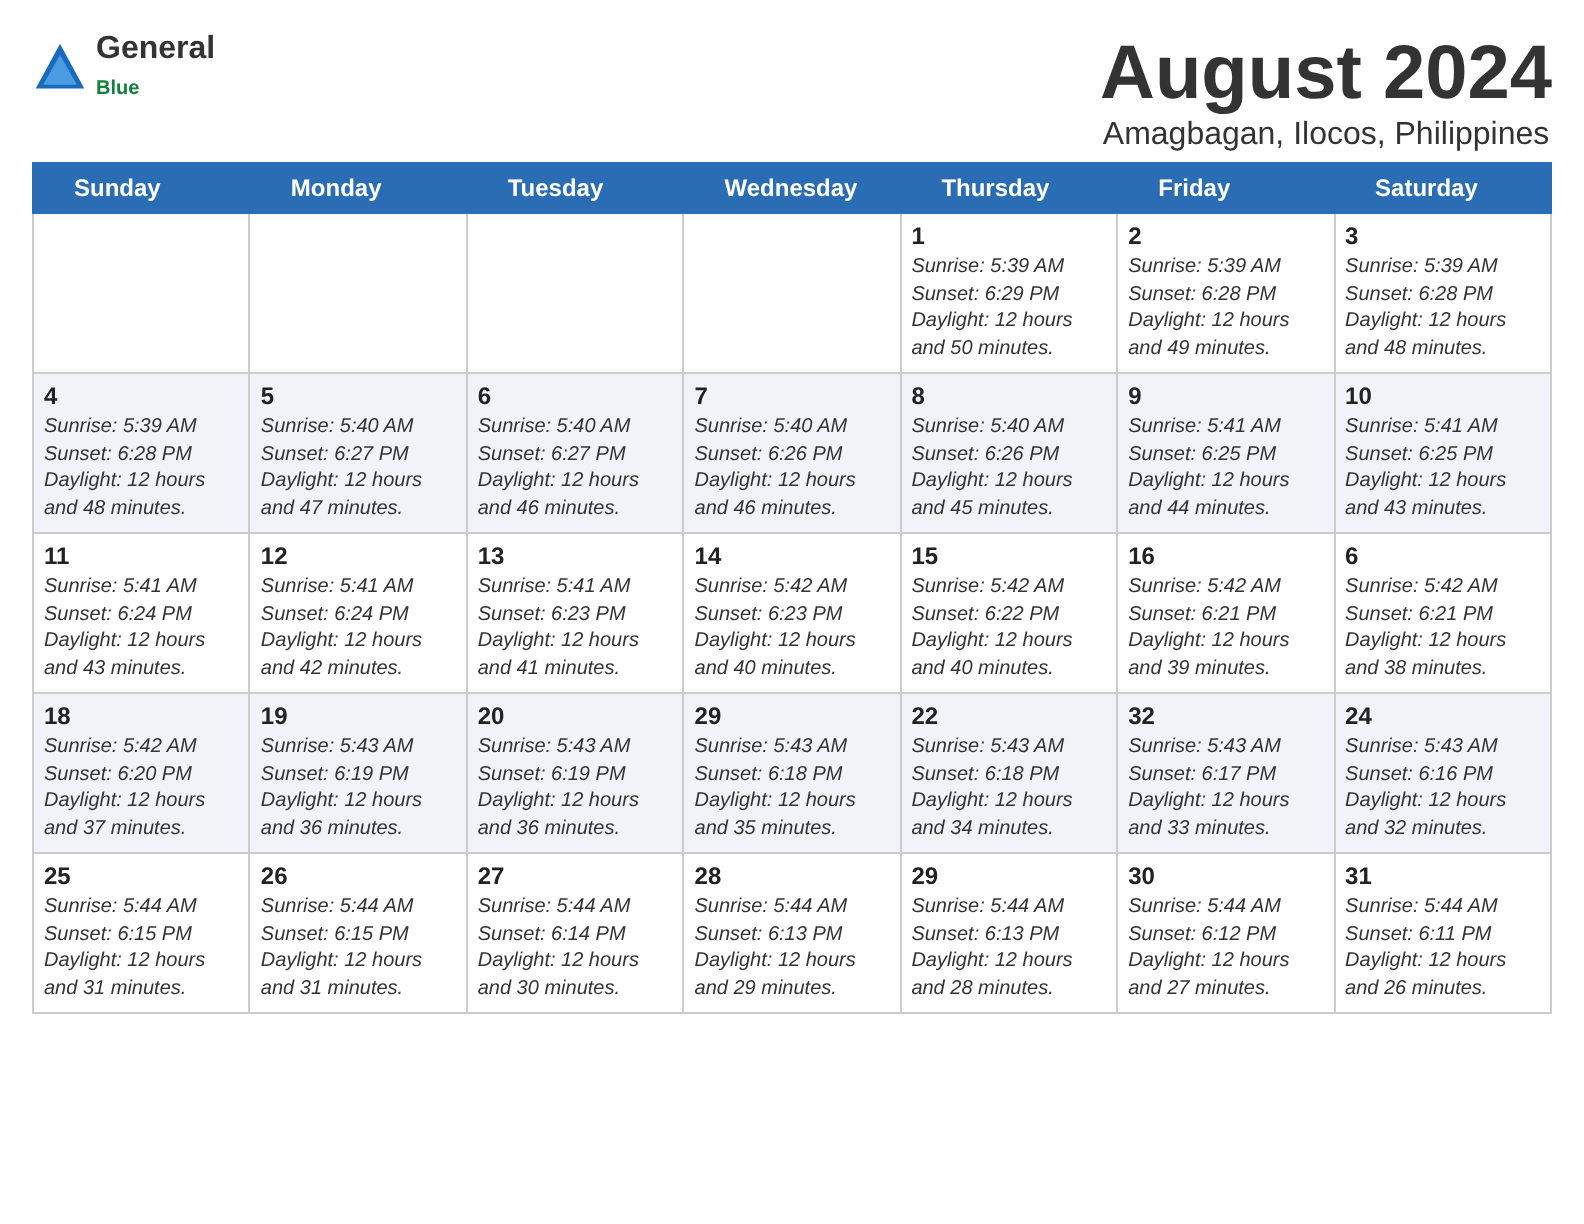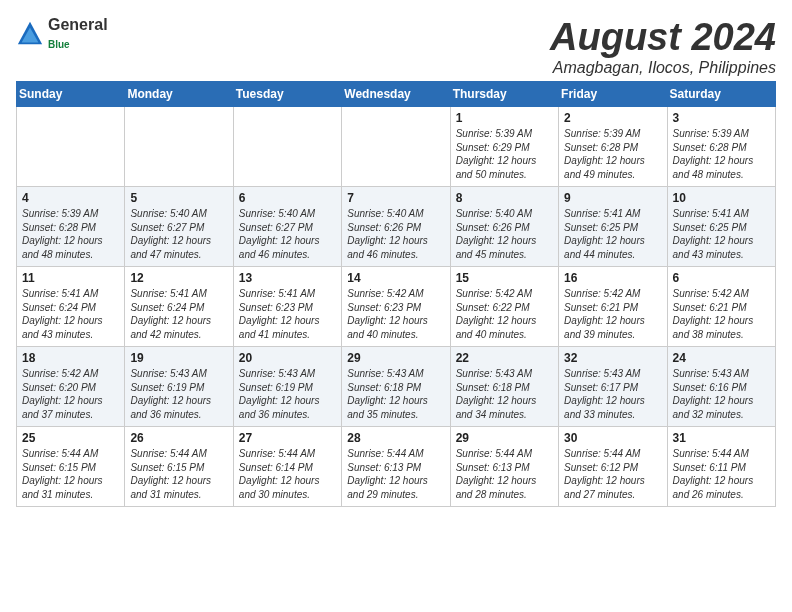--- a/index.html
+++ b/index.html
@@ -18,33 +18,33 @@
     }
     .logo {
       display: flex;
       align-items: center;
       gap: 4px;
     }
     .logo-icon {
       width: 28px;
       height: 28px;
     }
-    .title-block { text-align: right; font-style: italic; }
+    .title-block { text-align: center; }
     .calendar-title { font-size: 38px; font-weight: bold; color: #333; }
     .calendar-subtitle { font-size: 16px; color: #333; }
     .calendar {
       width: 100%;
       border-collapse: collapse;
       font-size: 11px;
     }
     .calendar thead th {
       background: #2a6db5;
       color: #fff;
       text-align: left;
-      padding: 5px 2px;
+      padding: 5px 20px;
       border: 1px solid #2a6db5;
       font-size: 12px;
       font-weight: bold;
     }
     .calendar tbody tr td {
       border: 1px solid #ccc;
       vertical-align: top;
       padding: 4px 5px;
       width: calc(100% / 7);
       min-height: 80px;

